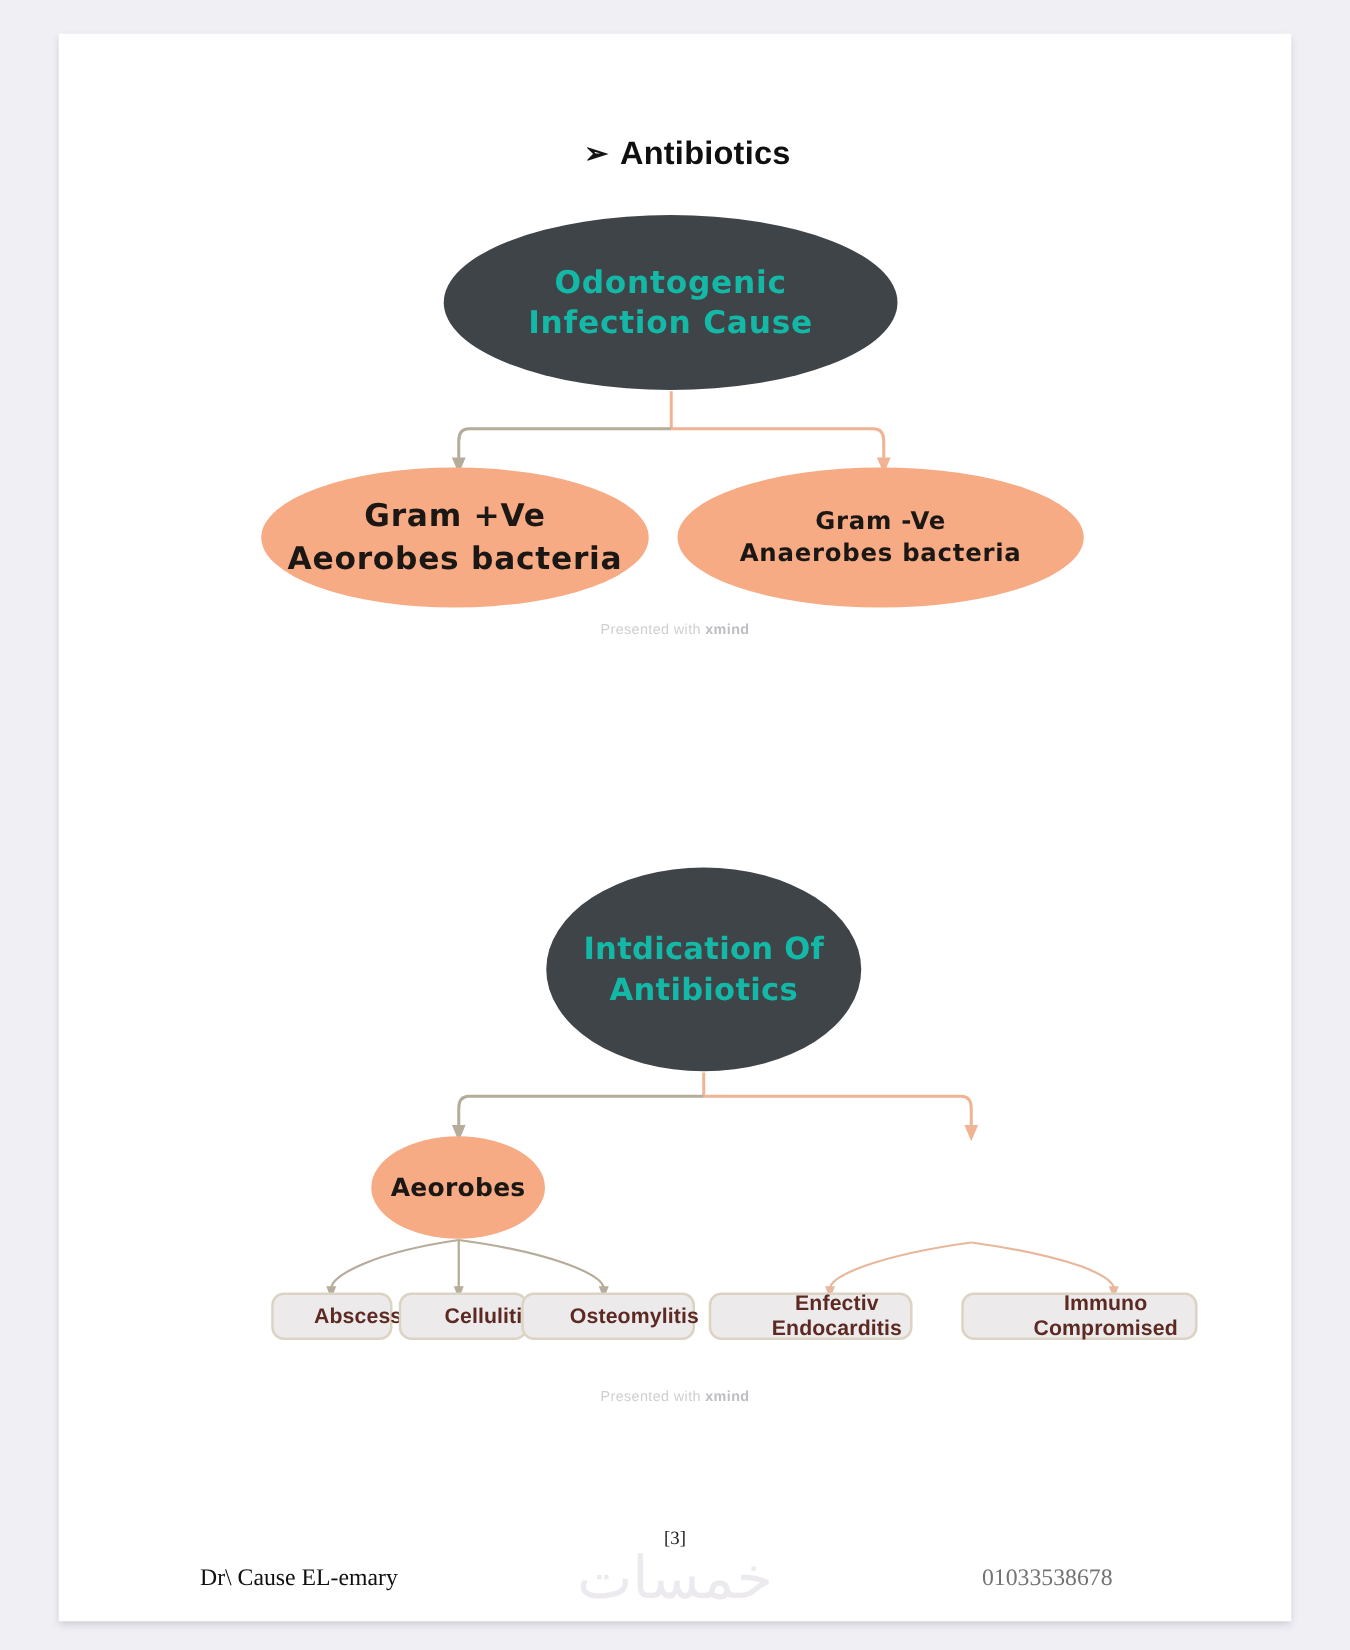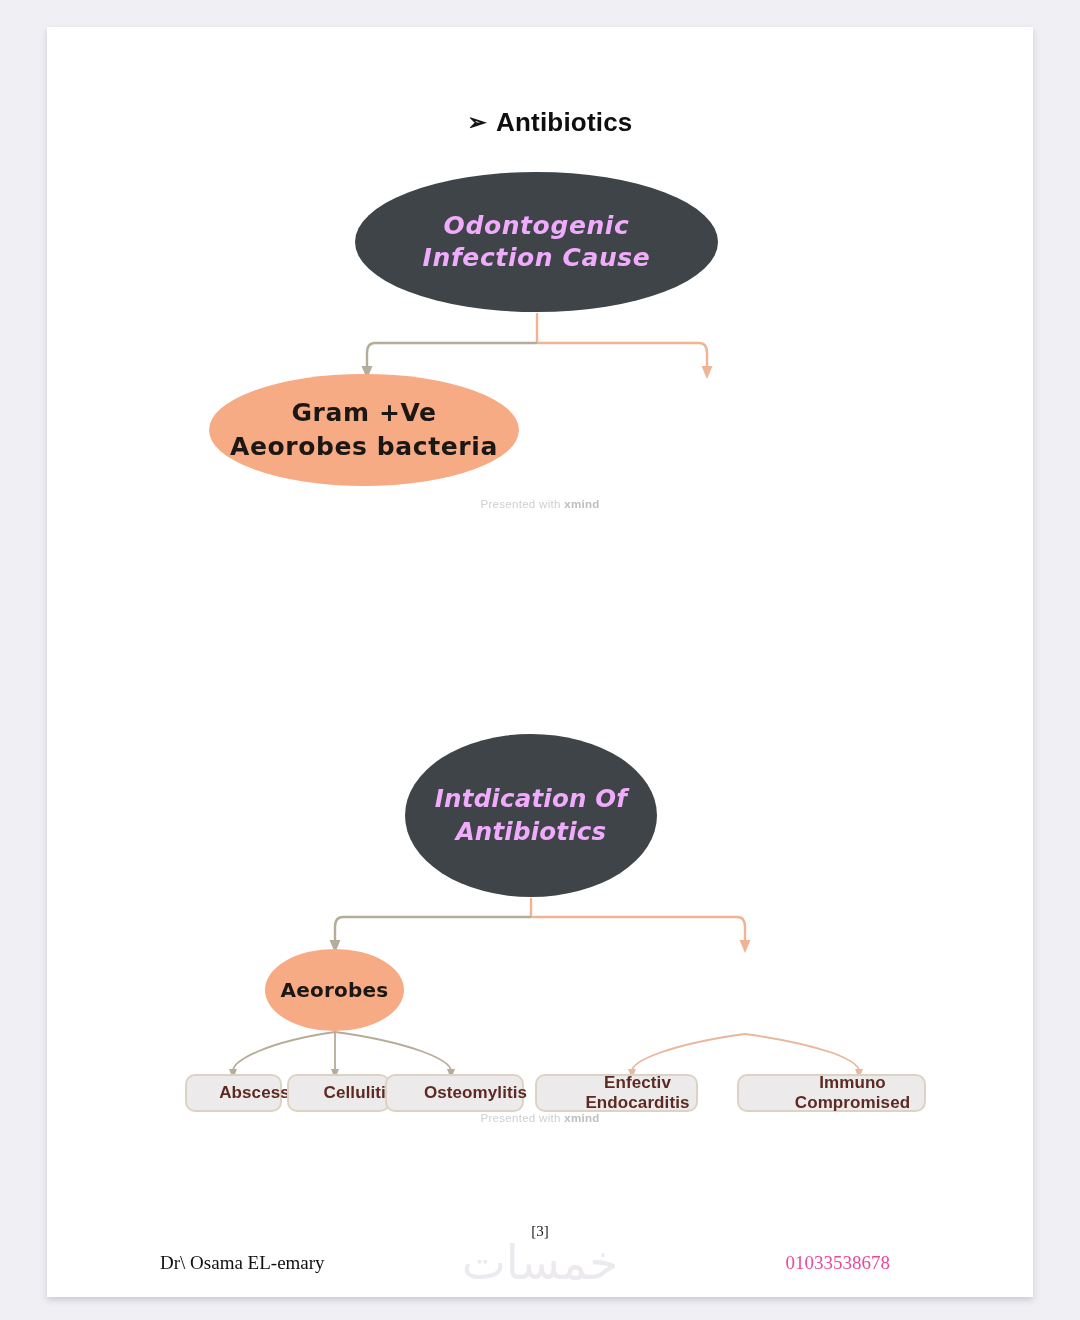--- a/index.html
+++ b/index.html
@@ -52,23 +52,22 @@
     position: absolute;
     display: flex;
     align-items: center;
     justify-content: center;
     text-align: center;
     box-sizing: border-box;
   }
 
   .node-root {
     background: #3f4448;
-    color: #f0abfc;
+    color: #14b8a6;
     border-radius: 50%;
-    font-style: italic;
   }
   .node-branch {
     background: #f6ab84;
     color: #1b1715;
     border-radius: 50%;
   }
   .node-leaf {
     background: #eceaea;
     color: #5d2a23;
     border: 2px solid #dcd3c4;
@@ -101,21 +100,21 @@
   #m1-left {
     left: 162px; top: 347px; width: 310px; height: 112px;
     font-size: 25px; line-height: 1.35;
   }
   #m1-right {
     left: 495px; top: 347px; width: 325px; height: 112px;
     font-size: 19.5px; line-height: 1.35;
   }
 
   
-  #map2 { top: 672px; height: 470px; }
+  #map2 { top: 632px; height: 470px; margin-left: 32px; }
   #m2-root {
     left: 358px; top: 35px; width: 252px; height: 163px;
     font-size: 24.5px; line-height: 1.33;
   }
   #m2-infection {
     left: 218px; top: 250px; width: 139px; height: 82px;
     font-size: 20px;
   }
   .leafrow { position: absolute; top: 375px; height: 38px; padding-left: 42px; }
   .node-leaf { height: 38px; font-size: 17px; }
@@ -145,21 +144,21 @@
     position: absolute; left: 0; top: 0; width: 986px;
     text-align: center; font-family: "Liberation Serif", serif;
     font-size: 15px; color: #1a1a1a;
   }
   .footer-name {
     position: absolute; left: 113px; top: 29px;
     font-family: "Liberation Serif", serif; font-size: 19px; color: #101010;
   }
   .footer-phone {
     position: absolute; right: 143px; top: 29px;
-    font-family: "Liberation Serif", serif; font-size: 19px; color: #ec4899;
+    font-family: "Liberation Serif", serif; font-size: 19px; color: #737373;
   }
   .footer-watermark {
     position: absolute; left: 0; top: 12px; width: 986px;
     text-align: center; font-size: 47px; color: #eceaee;
     font-family: "DejaVu Sans", sans-serif; letter-spacing: 1px;
     direction: rtl;
   }
 </style>
 </head>
 <body>
@@ -188,20 +187,25 @@
         <span>Odontogenic</span><br><span>Infection Cause</span>
       </span>
     </div>
 
     <div class="node node-branch f-round" id="m1-left">
       <span>
         <span>Gram +Ve</span><br><span>Aeorobes bacteria</span>
       </span>
     </div>
 
+    <div class="node node-branch f-round" id="m1-right">
+      <span>
+        <span>Gram -Ve</span><br><span>Anaerobes bacteria</span>
+      </span>
+    </div>
   </div>
 
   <div class="xmind" id="xm1"><span>Presented with </span><b>xmind</b></div>
 
   <div class="mindmap" id="map2">
 
     <svg class="mm-svg" width="986" height="470">
 
       <path d="M 484 199 L 484 218" stroke="#f0b393" stroke-width="2.4" fill="none"></path>
 
@@ -253,17 +257,17 @@
     <div class="node node-leaf leafrow f-cond" id="m2-l5">
       <span>Immuno Compromised</span>
     </div>
   </div>
 
   <div class="xmind" id="xm2"><span>Presented with </span><b>xmind</b></div>
 
   <div id="footer">
     <div class="footer-watermark">خمسات</div>
     <div class="footer-page">[3]</div>
-    <div class="footer-name">Dr\ Osama EL-emary</div>
+    <div class="footer-name">Dr\ Cause EL-emary</div>
     <div class="footer-phone">01033538678</div>
   </div>
 
 </div>
 
 </body></html>

